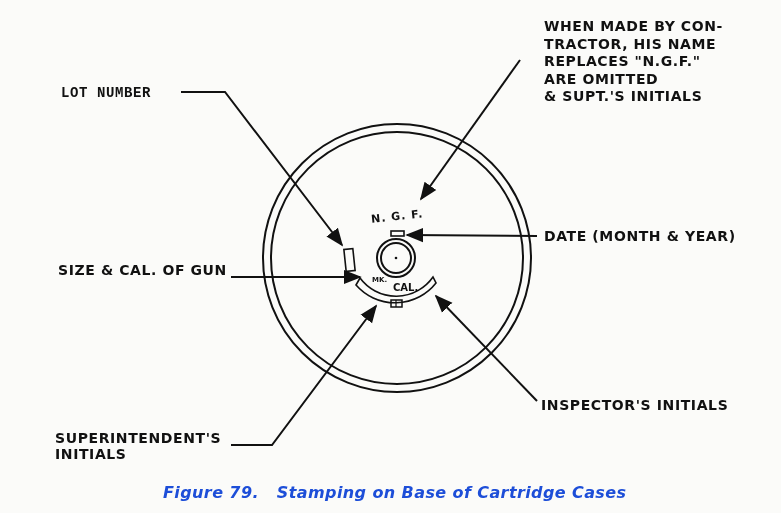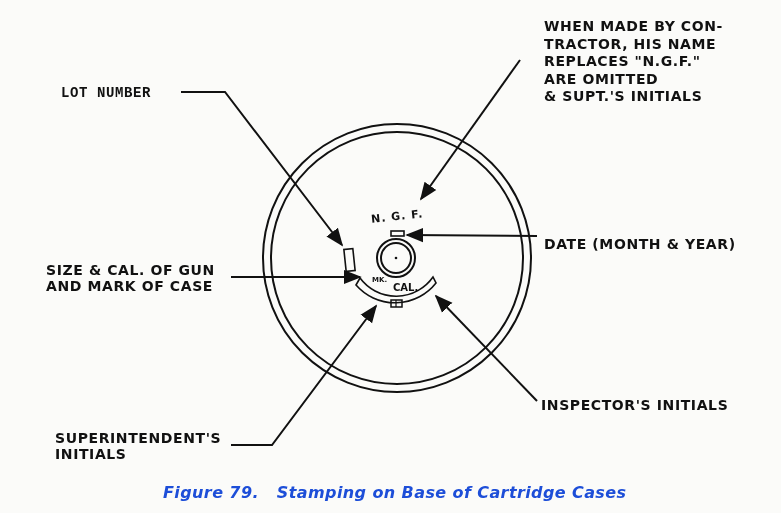--- a/index.html
+++ b/index.html
@@ -87,25 +87,24 @@
   <div class="lbl" style="left:544px; top:18px; line-height:17.5px;">
     <div>WHEN MADE BY CON-</div>
     <div>TRACTOR, HIS NAME</div>
     <div>REPLACES  "N.G.F."</div>
     <div>ARE OMITTED</div>
     <div>&amp; SUPT.'S INITIALS</div>
   </div>
 
   <div class="lbl" style="left:61px; top:85px;font-family:Liberation Mono, monospace;">LOT NUMBER</div>
 
-  <div class="lbl" style="left:544px; top:236px;">DATE (MONTH &amp; YEAR)</div>
+  <div class="lbl" style="left:544px; top:228px;">DATE (MONTH &amp; YEAR)</div>
 
-  <div class="lbl" style="left:46px; top:262px; line-height:16px;">
+  <div class="lbl" style="left:58px; top:262px; line-height:16px;">
     <div>SIZE &amp; CAL. OF GUN</div>
-    <div>AND MARK OF CASE</div>
   </div>
 
   <div class="lbl" style="left:541px; top:397px;">INSPECTOR'S INITIALS</div>
 
   <div class="lbl" style="left:55px; top:430px; line-height:16px;">
     <div>SUPERINTENDENT'S</div>
     <div>INITIALS</div>
   </div>
 
   <div class="caption">

